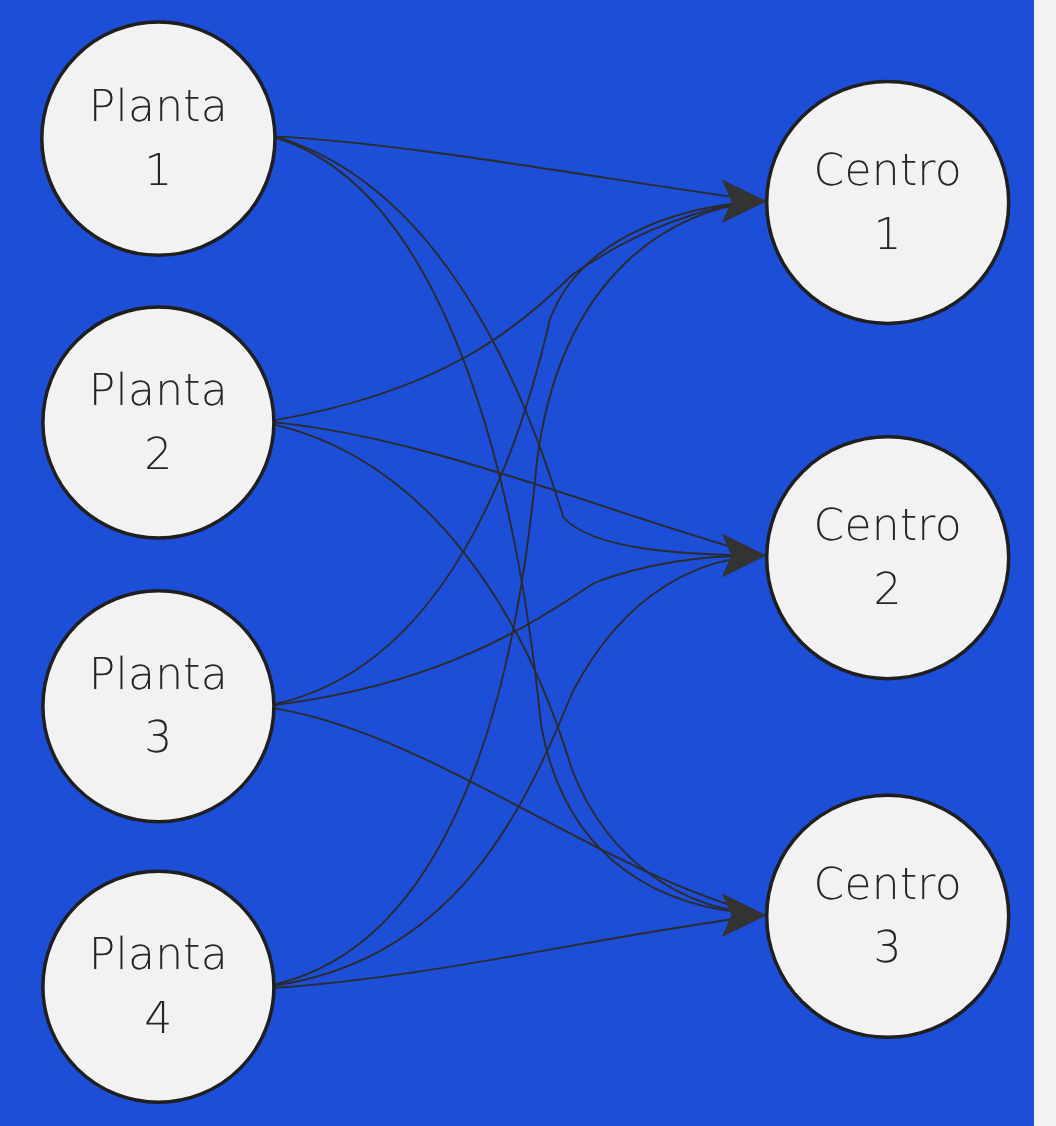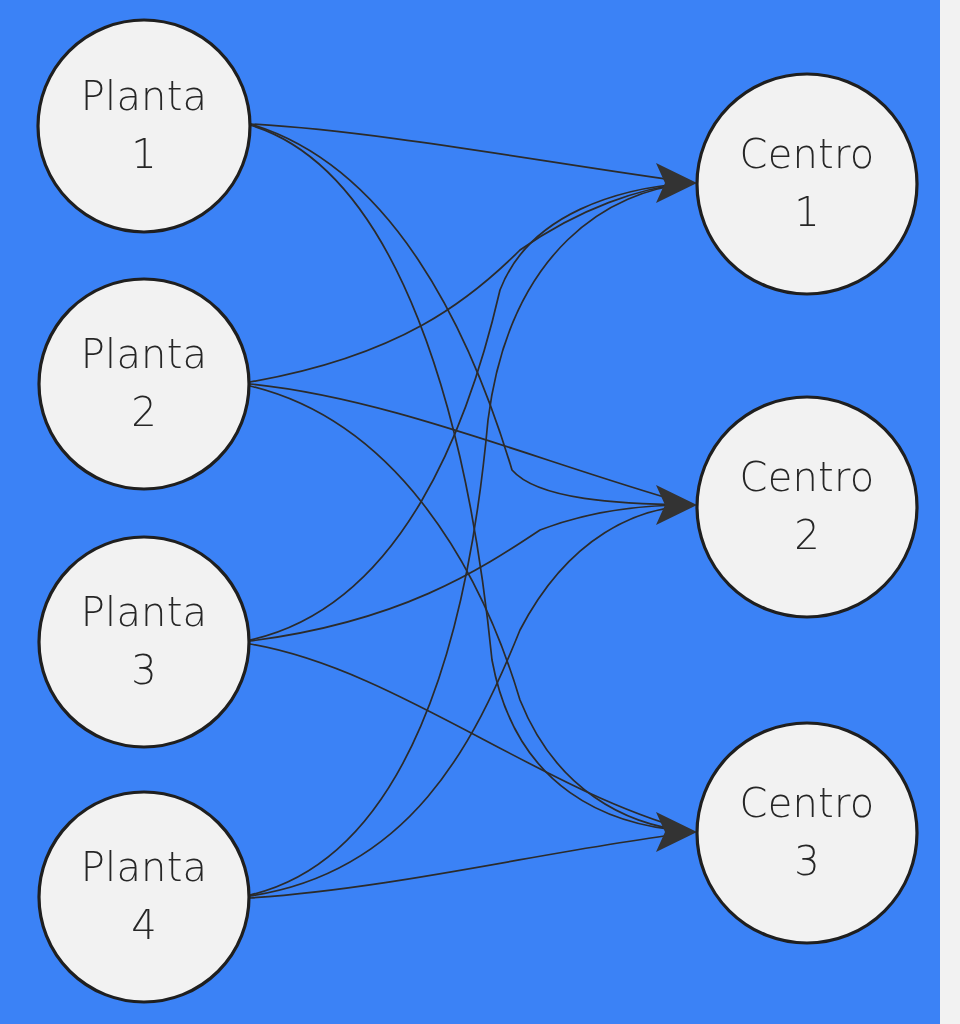--- a/index.html
+++ b/index.html
@@ -4,21 +4,21 @@
 <style>
   html, body {
     margin: 0;
     padding: 0;
     background: #f2f2f2;
   }
   #canvas-wrap {
     position: relative;
     width: 940px;
     height: 1024px;
-    background: #3b82f6;
+    background: #1d4ed8;
     overflow: hidden;
     font-family: "DejaVu Sans", "Liberation Sans", sans-serif;
   }
   svg#graph {
     position: absolute;
     top: 0;
     left: 0;
     width: 960px;
     height: 1024px;
     display: block;

